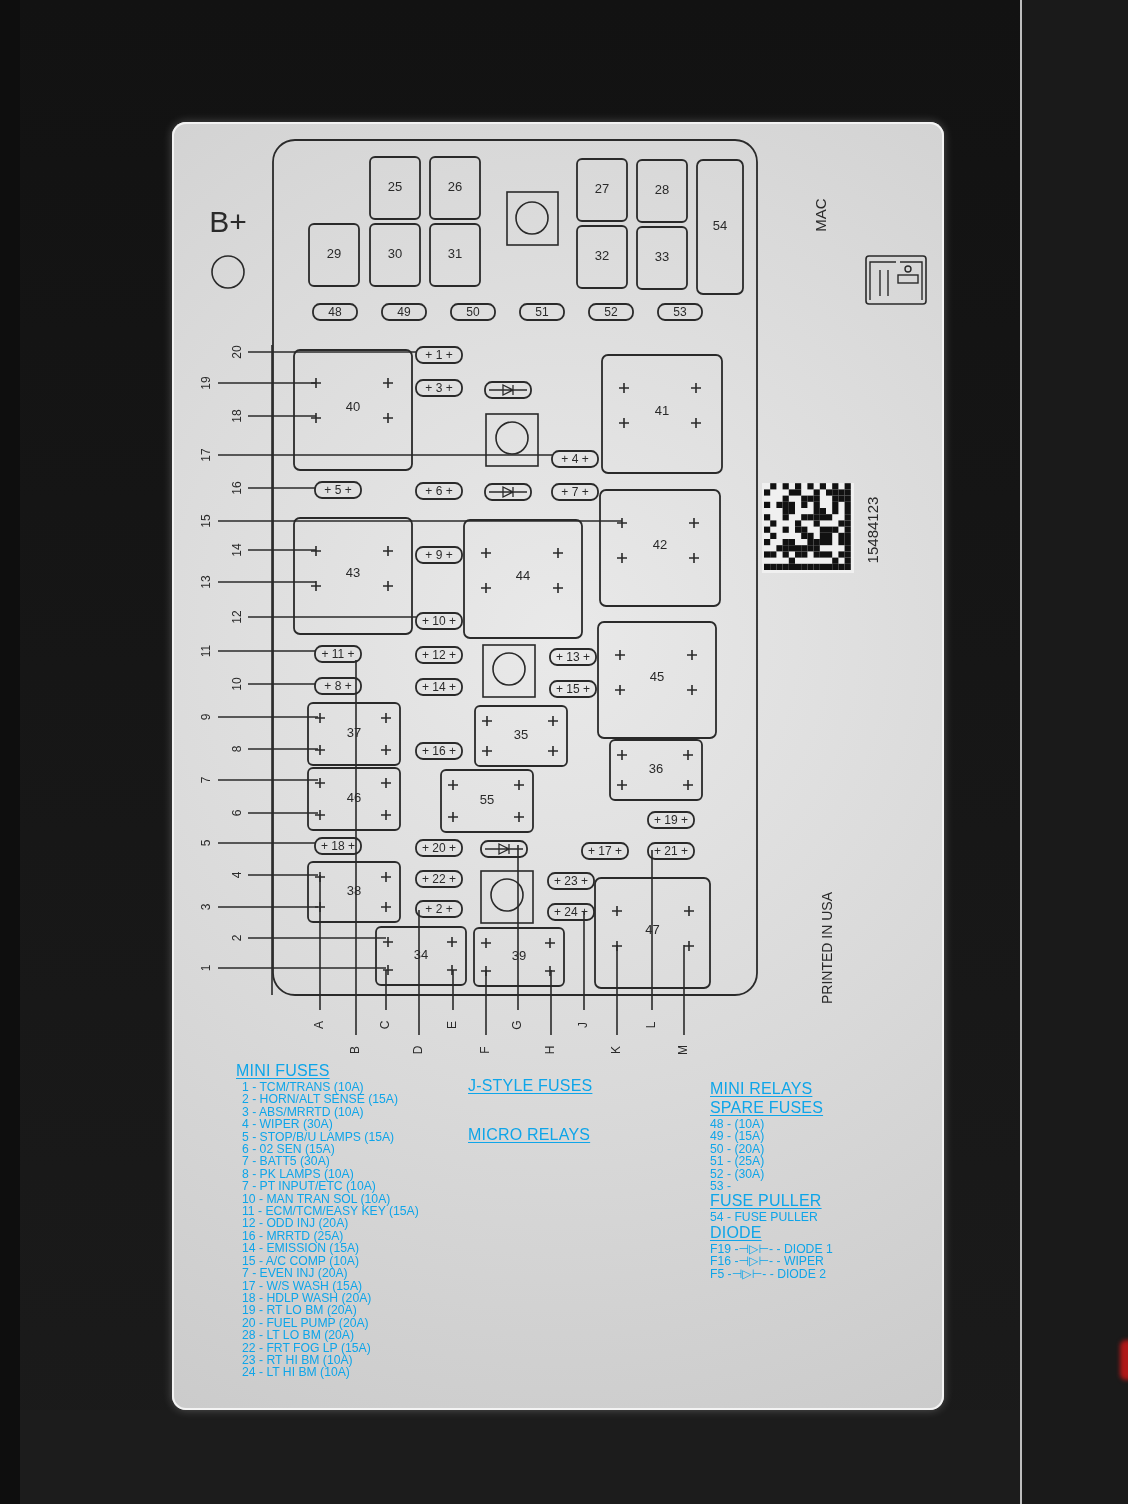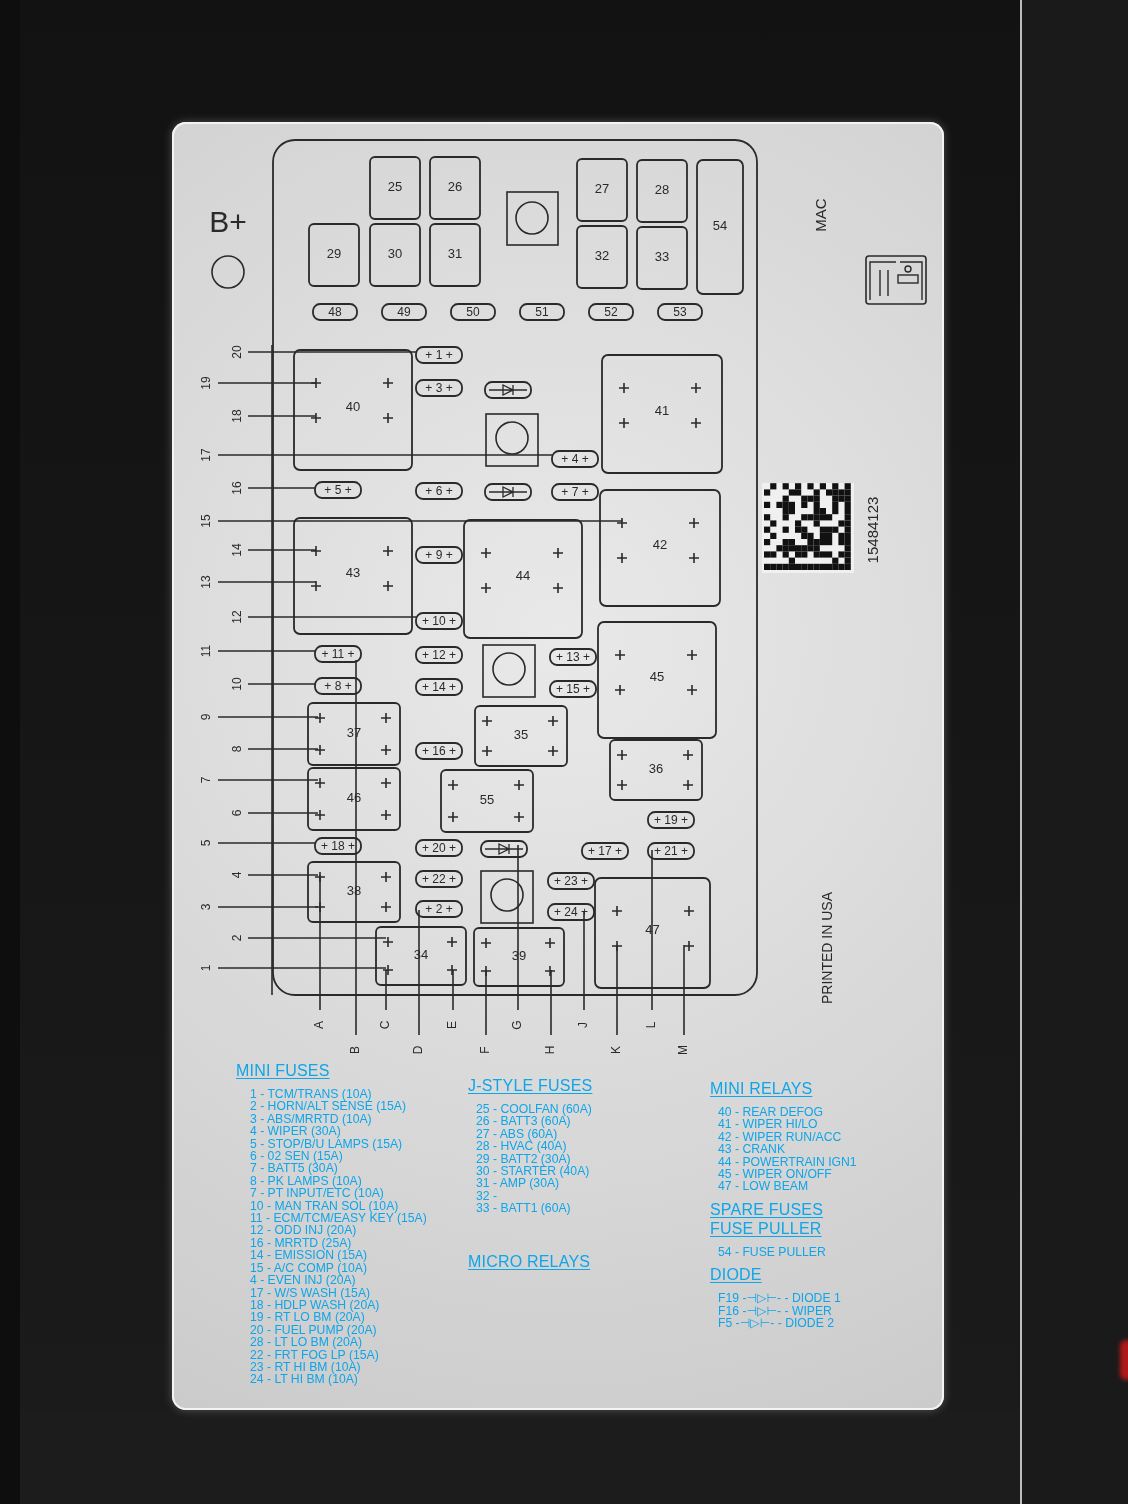--- a/index.html
+++ b/index.html
@@ -8,21 +8,21 @@
   .bg-right{position:absolute;left:1020px;top:0;width:108px;height:1504px;background:#1a1a1a;border-left:2px solid #bdbdbd;}
   .bg-right .redglow{position:absolute;left:98px;top:1340px;width:14px;height:40px;background:#b01818;border-radius:6px;filter:blur(2px);}
   .bg-inner{position:absolute;left:20px;top:0;width:1000px;height:1504px;background:linear-gradient(#121212,#1b1b1b);}
   .bg-bottom{position:absolute;left:20px;top:1410px;width:1000px;height:94px;background:#1c1c1c;}
   .label-card{position:absolute;left:172px;top:122px;width:772px;height:1288px;
     background:radial-gradient(circle at 50% 40%, #e9e9e9 0%, #d9d9d9 55%, #cbcbcb 100%);
     border-radius:14px;box-shadow:0 0 0 2px #f3f3f3 inset,0 0 10px rgba(255,255,255,.25);}
   svg text{font-family:"Liberation Sans",sans-serif;fill:#2a2a2a;}
   .legend{position:absolute;color:#0ea5e9;font-family:"Liberation Sans",sans-serif;}
   .legend h3{margin:0 0 1px 0;font-size:16px;font-weight:normal;text-decoration:underline;text-underline-offset:2px;letter-spacing:.2px;}
-  .legend ul{list-style:none;margin:8px;padding:0;}
+  .legend ul{list-style:none;margin:0;padding:0;}
   .legend li{font-size:12.2px;line-height:12.4px;white-space:nowrap;}
   .legend.mini li{padding-left:6px;}
   .legend .gap{height:14px;}
 </style>
 </head>
 <body>
 
 <div class="bg-left"></div>
 <div class="bg-inner"></div>
 <div class="bg-bottom"></div>
@@ -419,61 +419,49 @@
       <li>6 - 02 SEN (15A)</li>
       <li>7 - BATT5 (30A)</li>
       <li>8 - PK LAMPS (10A)</li>
       <li>7 - PT INPUT/ETC (10A)</li>
       <li>10 - MAN TRAN SOL (10A)</li>
       <li>11 - ECM/TCM/EASY KEY (15A)</li>
       <li>12 - ODD INJ (20A)</li>
       <li>16 - MRRTD (25A)</li>
       <li>14 - EMISSION (15A)</li>
       <li>15 - A/C COMP (10A)</li>
-      <li>4 - EVEN INJ (20A)</li>
+      <li>7 - EVEN INJ (20A)</li>
       <li>17 - W/S WASH (15A)</li>
       <li>18 - HDLP WASH (20A)</li>
       <li>19 - RT LO BM (20A)</li>
       <li>20 - FUEL PUMP (20A)</li>
       <li>28 - LT LO BM (20A)</li>
       <li>22 - FRT FOG LP (15A)</li>
       <li>23 - RT HI BM (10A)</li>
       <li>24 - LT HI BM (10A)</li>
     </ul>
 </div>
 
 <div class="legend" style="left:468px;top:1077px;">
   <h3>J-STYLE FUSES</h3>
-  <ul id="lg-j">
-      <li>25 - COOLFAN (60A)</li>
-      <li>26 - BATT3 (60A)</li>
-      <li>27 - ABS (60A)</li>
-      <li>28 - HVAC (40A)</li>
-      <li>29 - BATT2 (30A)</li>
-      <li>30 - STARTER (40A)</li>
-      <li>31 - AMP (30A)</li>
-      <li>32 -</li>
-      <li>33 - BATT1 (60A)</li>
-    </ul>
   <div class="gap" style="height:30px"></div>
   <h3>MICRO RELAYS</h3>
 </div>
 
 <div class="legend" style="left:710px;top:1080px;">
   <h3>MINI RELAYS</h3>
-  <ul id="lg-minirelay">
-      <li>40 - REAR DEFOG</li>
-      <li>41 - WIPER HI/LO</li>
-      <li>42 - WIPER RUN/ACC</li>
-      <li>43 - CRANK</li>
-      <li>44 - POWERTRAIN IGN1</li>
-      <li>45 - WIPER ON/OFF</li>
-      <li>47 - LOW BEAM</li>
+  <h3>SPARE FUSES</h3>
+  <ul id="lg-spare">
+      <li>48 - (10A)</li>
+      <li>49 - (15A)</li>
+      <li>50 - (20A)</li>
+      <li>51 - (25A)</li>
+      <li>52 - (30A)</li>
+      <li>53 -</li>
     </ul>
-  <h3>SPARE FUSES</h3>
   <h3>FUSE PULLER</h3>
   <ul id="lg-puller">
       <li>54 - FUSE PULLER</li>
     </ul>
   <h3>DIODE</h3>
   <ul id="lg-diode">
       <li>F19 -⊣▷⊢- - DIODE 1</li>
       <li>F16 -⊣▷⊢- - WIPER</li>
       <li>F5  -⊣▷⊢- - DIODE 2</li>
     </ul>

